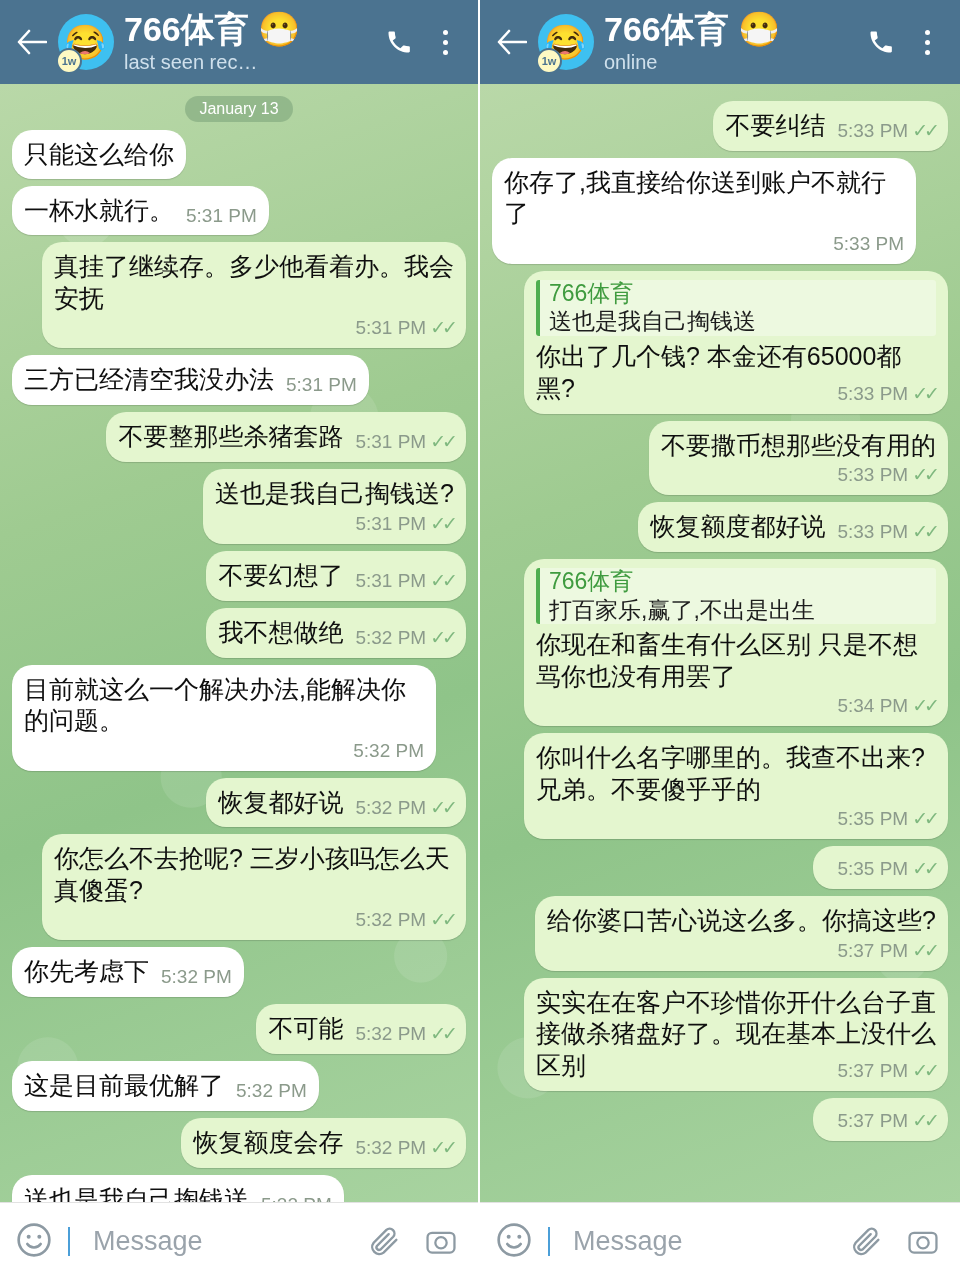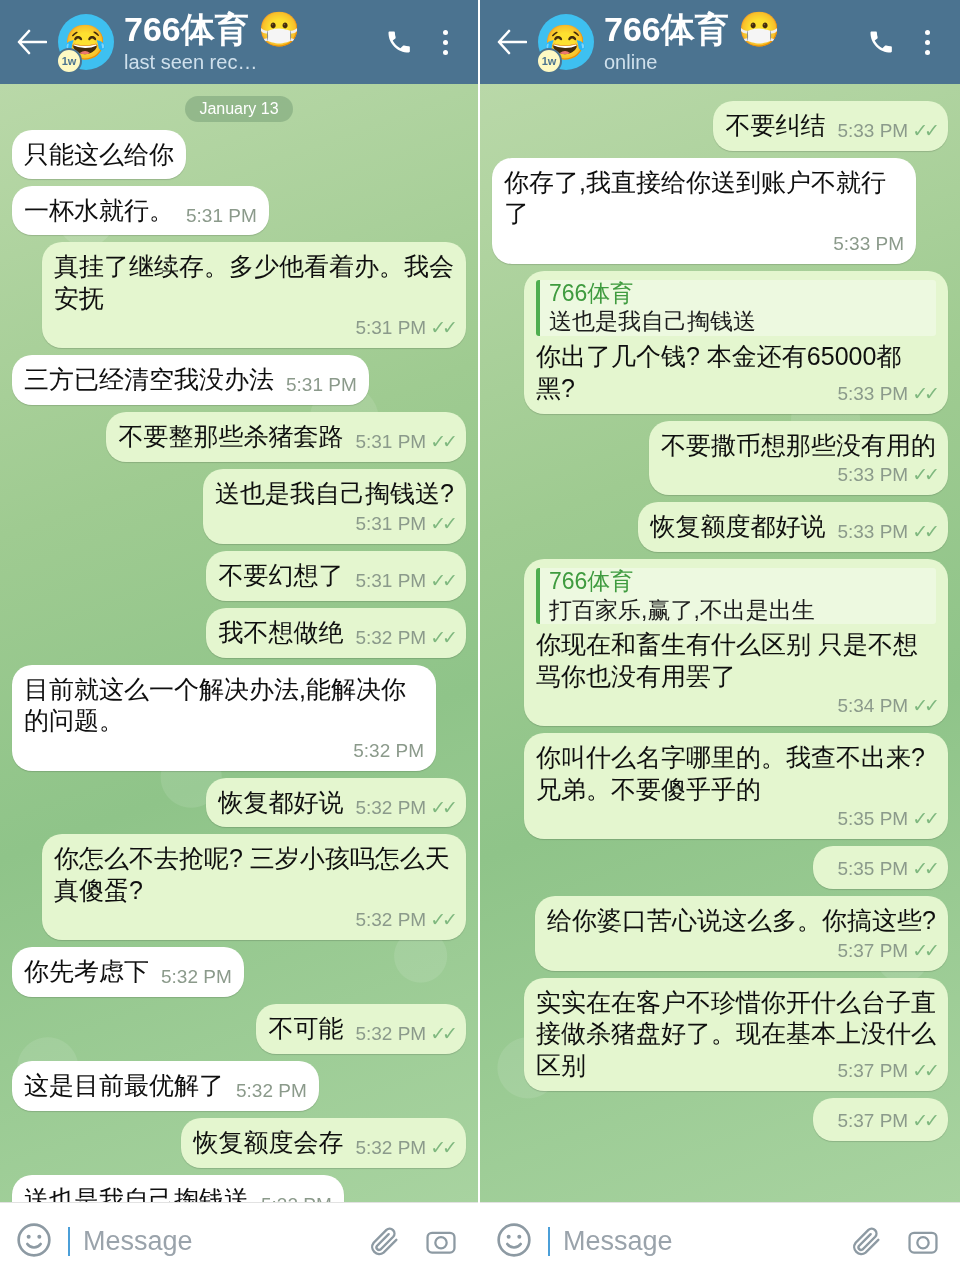--- a/index.html
+++ b/index.html
@@ -144,21 +144,21 @@
     padding:0 14px;
     box-sizing:border-box;
     border-top:1px solid #e2e2e2;
     gap:10px;
   }
   .smiley{width:44px;height:44px;flex:0 0 44px;color:#8d9aa3;}
   .msg-input{
     flex:1;
     color:#9aa3ab;font-size:27px;
     border-left:2px solid #4b9fd8;
-    padding-left:13px;
+    padding-left:23px;
     line-height:1.1;
     white-space:nowrap;overflow:hidden;
   }
   .comp-icon{width:46px;height:46px;flex:0 0 46px;color:#8d9aa3;display:flex;align-items:center;justify-content:center;}
   .comp-icon svg{display:block;}
 </style>
 </head>
 <body>
 
 <div class="screens">

